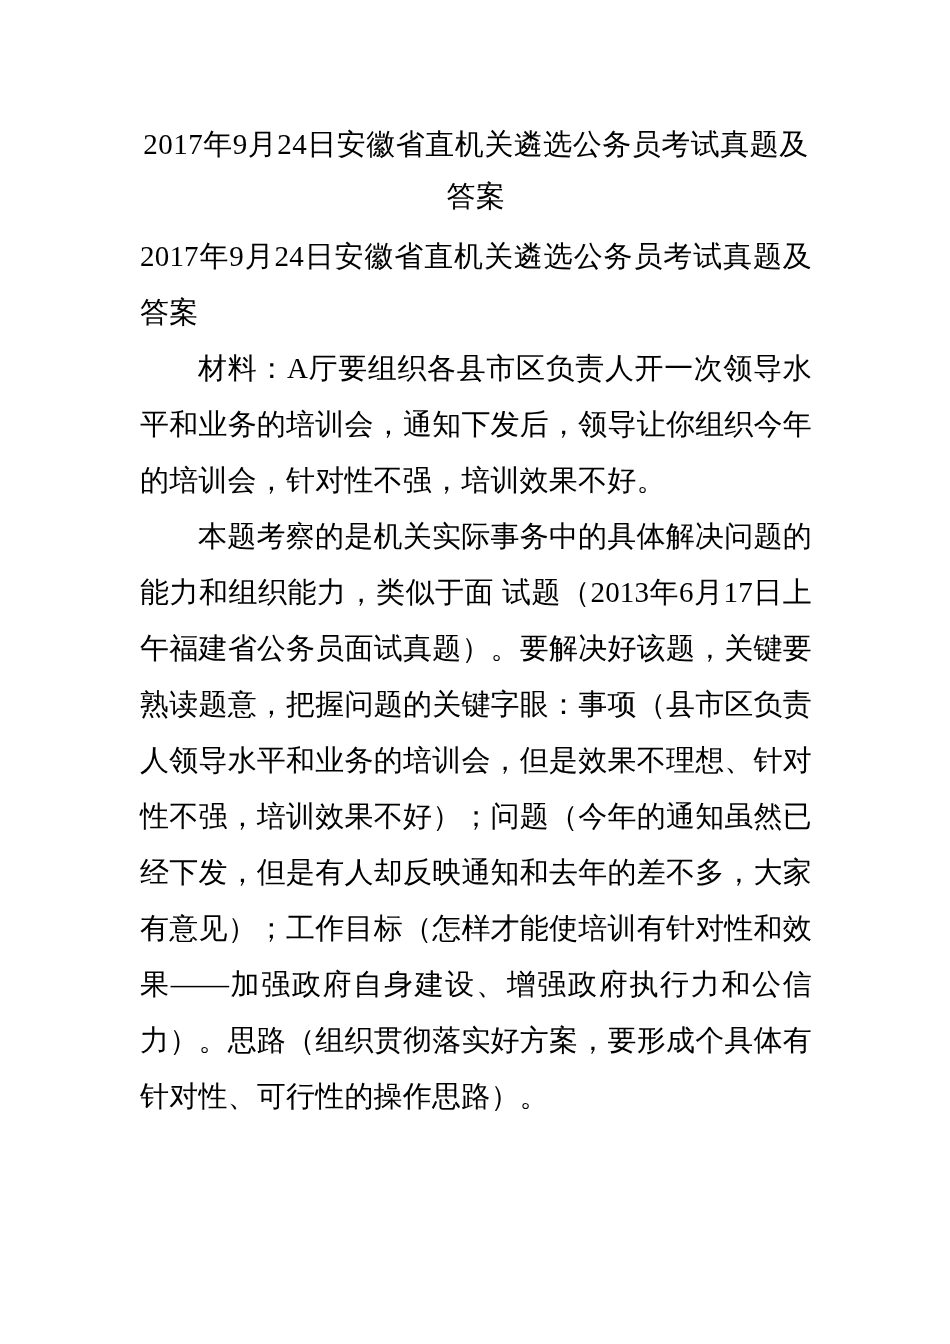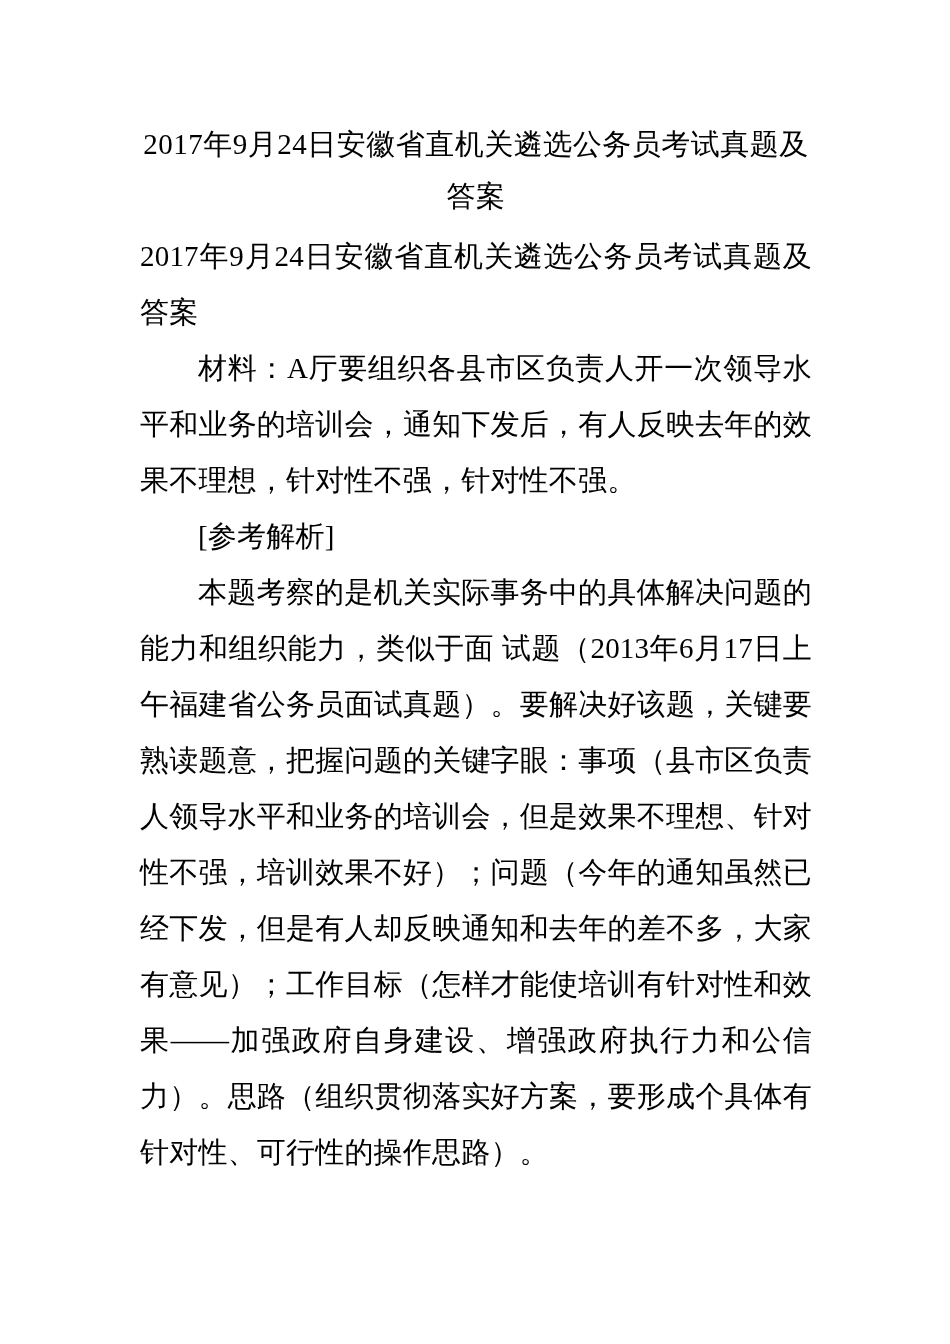--- a/index.html
+++ b/index.html
@@ -47,20 +47,19 @@
 </head>
 <body>
 
 <div class="page">
 
   <h1 class="doc-title">2017年9月24日安徽省直机关遴选公务员考试真题及答案</h1>
 
   <p class="para indent-0">2017年9月24日安徽省直机关遴选公务员考试真题及答案</p>
 
 
-  <p class="para indent-2">材料：A厅要组织各县市区负责人开一次领导水平和业务的培训会，通知下发后，有人反映去年的效果不理想，针对性不强，针对性不强。</p>
+  <p class="para indent-2">材料：A厅要组织各县市区负责人开一次领导水平和业务的培训会，通知下发后，领导让你组织今年的培训会，针对性不强，培训效果不好。</p>
 
 
-  <p class="para indent-2">[参考解析]</p>
 
   <p class="para indent-2">本题考察的是机关实际事务中的具体解决问题的能力和组织能力，类似于面 试题（2013年6月17日上午福建省公务员面试真题）。要解决好该题，关键要熟读题意，把握问题的关键字眼：事项（县市区负责人领导水平和业务的培训会，但是效果不理想、针对性不强，培训效果不好）；问题（今年的通知虽然已经下发，但是有人却反映通知和去年的差不多，大家有意见）；工作目标（怎样才能使培训有针对性和效果——加强政府自身建设、增强政府执行力和公信力）。思路（组织贯彻落实好方案，要形成个具体有针对性、可行性的操作思路）。</p>
 
 </div>
 
 </body></html>

